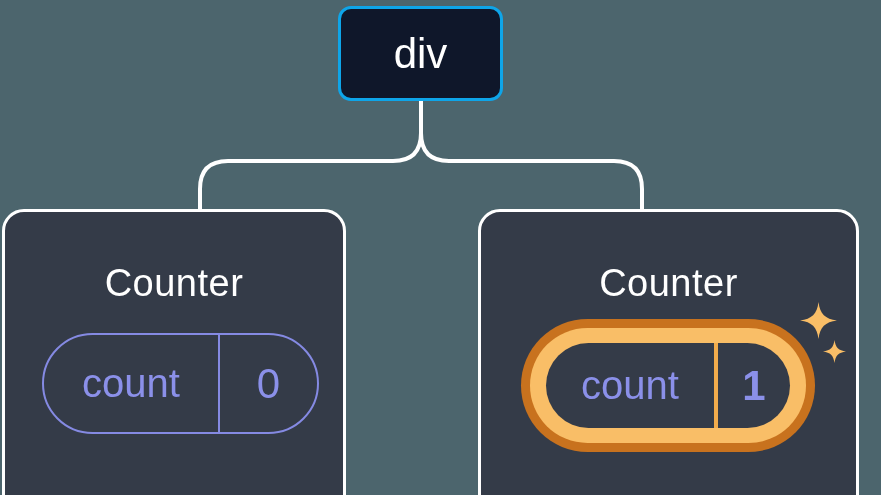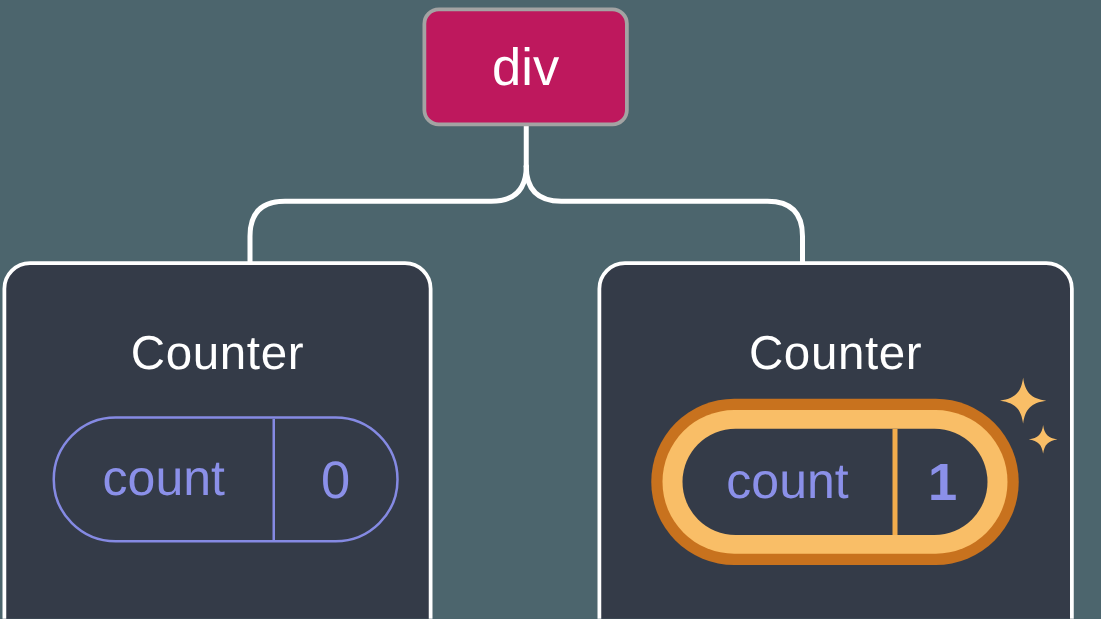--- a/index.html
+++ b/index.html
@@ -9,21 +9,21 @@
     font-family:"Liberation Sans", sans-serif;
   }
   *{box-sizing:border-box;}
 
   
   .connector{position:absolute;left:0;top:0;width:881px;height:495px;pointer-events:none;}
 
   
   .root-node{
     position:absolute;left:338px;top:6px;width:165px;height:95px;
-    background:#be185d;border:3px solid #a3a3a3;border-radius:13px;
+    background:#0f172a;border:3px solid #0ea5e9;border-radius:13px;
     display:flex;align-items:center;justify-content:center;
   }
   .root-node .label{color:#FFFFFF;font-size:42px;line-height:1;}
 
   
   .card{
     position:absolute;top:209px;height:328px;
     background:#343B48;border:3px solid #FFFFFF;border-radius:22px;
   }
   .card.left{left:2px;width:344px;}

